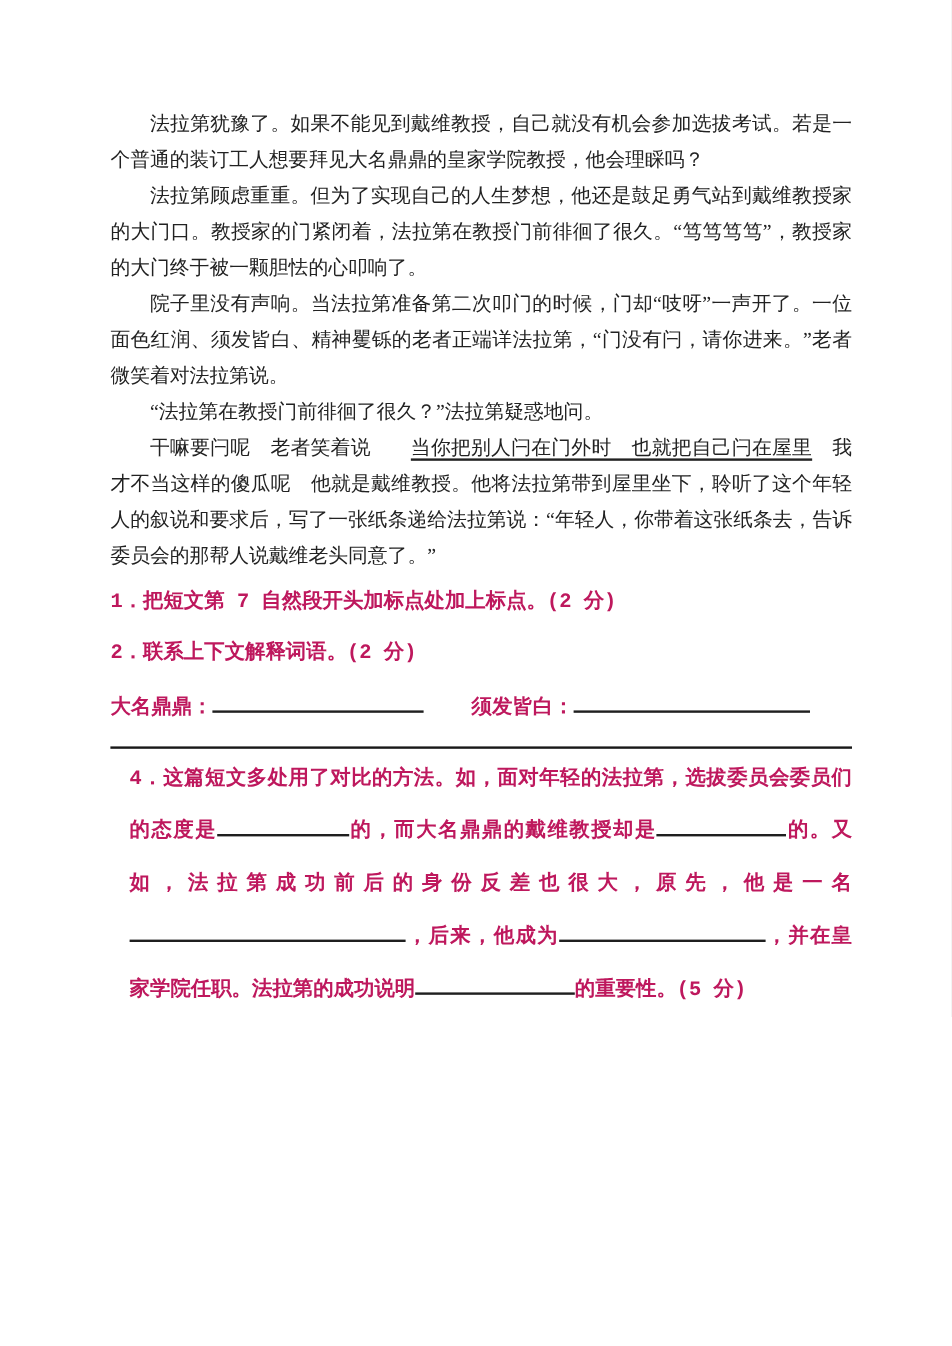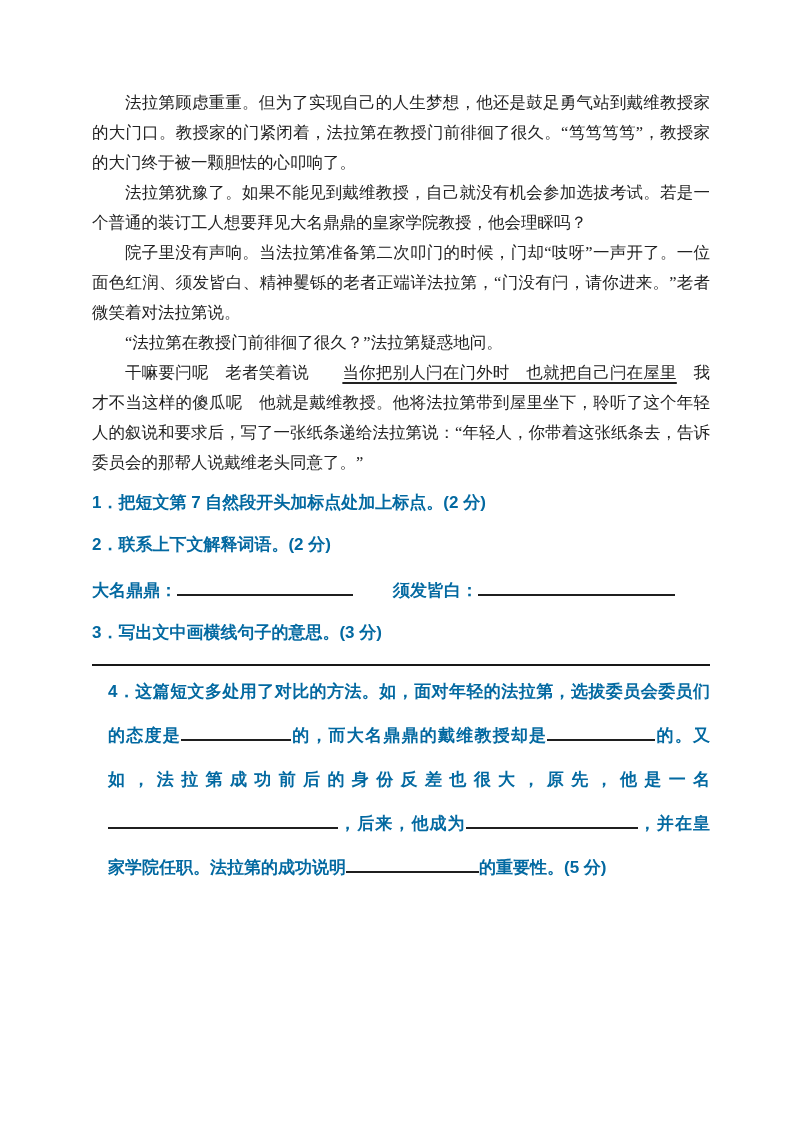--- a/index.html
+++ b/index.html
@@ -23,24 +23,24 @@
     color:#222;
   }
   .passage p.indent { text-indent:2em; }
   .u-sentence {
     text-decoration:underline;
     text-underline-offset:4px;
     text-decoration-thickness:1.5px;
   }
   
   .questions {
-    font-family:Liberation Sans, sans-serif;
+    font-family:Liberation Mono, monospace;
     font-weight:bold;
     font-size:17px;
-    color:#0369a1;
+    color:#be185d;
   }
   .q { margin:12px 0 0 0; line-height:30px; }
   .q-first { margin-top:10px; }
   .blank-row { margin-top:16px; line-height:30px; white-space:nowrap; }
   .blank {
     display:inline-block;
     border-bottom:2px solid #1f1f1f;
     height:13px;
     vertical-align:baseline;
   }
@@ -60,35 +60,34 @@
   }
   .b1 { width:110px; } .b2 { width:108px; } .b3 { width:230px; }
   .b4 { width:172px; } .b5 { width:133px; }
 </style>
 </head>
 <body>
 
 <div class="page">
 
   <section class="passage">
+    <p class="indent">法拉第犹豫了。如果不能见到戴维教授，自己就没有机会参加选拔考试。若是一个普通的装订工人想要拜见大名鼎鼎的皇家学院教授，他会理睬吗？</p>
     <p class="indent">法拉第顾虑重重。但为了实现自己的人生梦想，他还是鼓足勇气站到戴维教授家的大门口。教授家的门紧闭着，法拉第在教授门前徘徊了很久。“笃笃笃笃”，教授家的大门终于被一颗胆怯的心叩响了。</p>
-    <p class="indent">法拉第犹豫了。如果不能见到戴维教授，自己就没有机会参加选拔考试。若是一个普通的装订工人想要拜见大名鼎鼎的皇家学院教授，他会理睬吗？</p>
     <p class="indent">院子里没有声响。当法拉第准备第二次叩门的时候，门却“吱呀”一声开了。一位面色红润、须发皆白、精神矍铄的老者正端详法拉第，“门没有闩，请你进来。”老者微笑着对法拉第说。</p>
     <p class="indent">“法拉第在教授门前徘徊了很久？”法拉第疑惑地问。</p>
     <p class="indent"><span>干嘛要闩呢　老者笑着说　　</span><span class="u-sentence">当你把别人闩在门外时　也就把自己闩在屋里</span><span>　我才不当这样的傻瓜呢　他就是戴维教授。他将法拉第带到屋里坐下，聆听了这个年轻人的叙说和要求后，写了一张纸条递给法拉第说：“年轻人，你带着这张纸条去，告诉委员会的那帮人说戴维老头同意了。”</span></p>
   </section>
 
   <section class="questions">
     <p class="q q-first">1．把短文第 7 自然段开头加标点处加上标点。(2 分)</p>
     <p class="q">2．联系上下文解释词语。(2 分)</p>
 
     <div class="blank-row">
       <span>大名鼎鼎：</span><span class="blank b-q2a"></span><span class="gap-40"></span><span>须发皆白：</span><span class="blank b-q2b"></span>
     </div>
 
-    <p class="q">3．写出文中画横线句子的意思。(3 分)</p>
 
     <hr class="divider">
 
     <p class="q4"><span>4．这篇短文多处用了对比的方法。如，面对年轻的法拉第，选拔委员会委员们的态度是</span><span class="blank b1"></span><span>的，而大名鼎鼎的戴维教授却是</span><span class="blank b2"></span><span>的。又如，法拉第成功前后的身份反差也很大，原先，他是一名</span><span class="blank b3"></span><span>，后来，他成为</span><span class="blank b4"></span><span>，并在皇家学院任职。法拉第的成功说明</span><span class="blank b5"></span><span>的重要性。(5 分)</span></p>
   </section>
 
 </div>
 
 </body></html>

